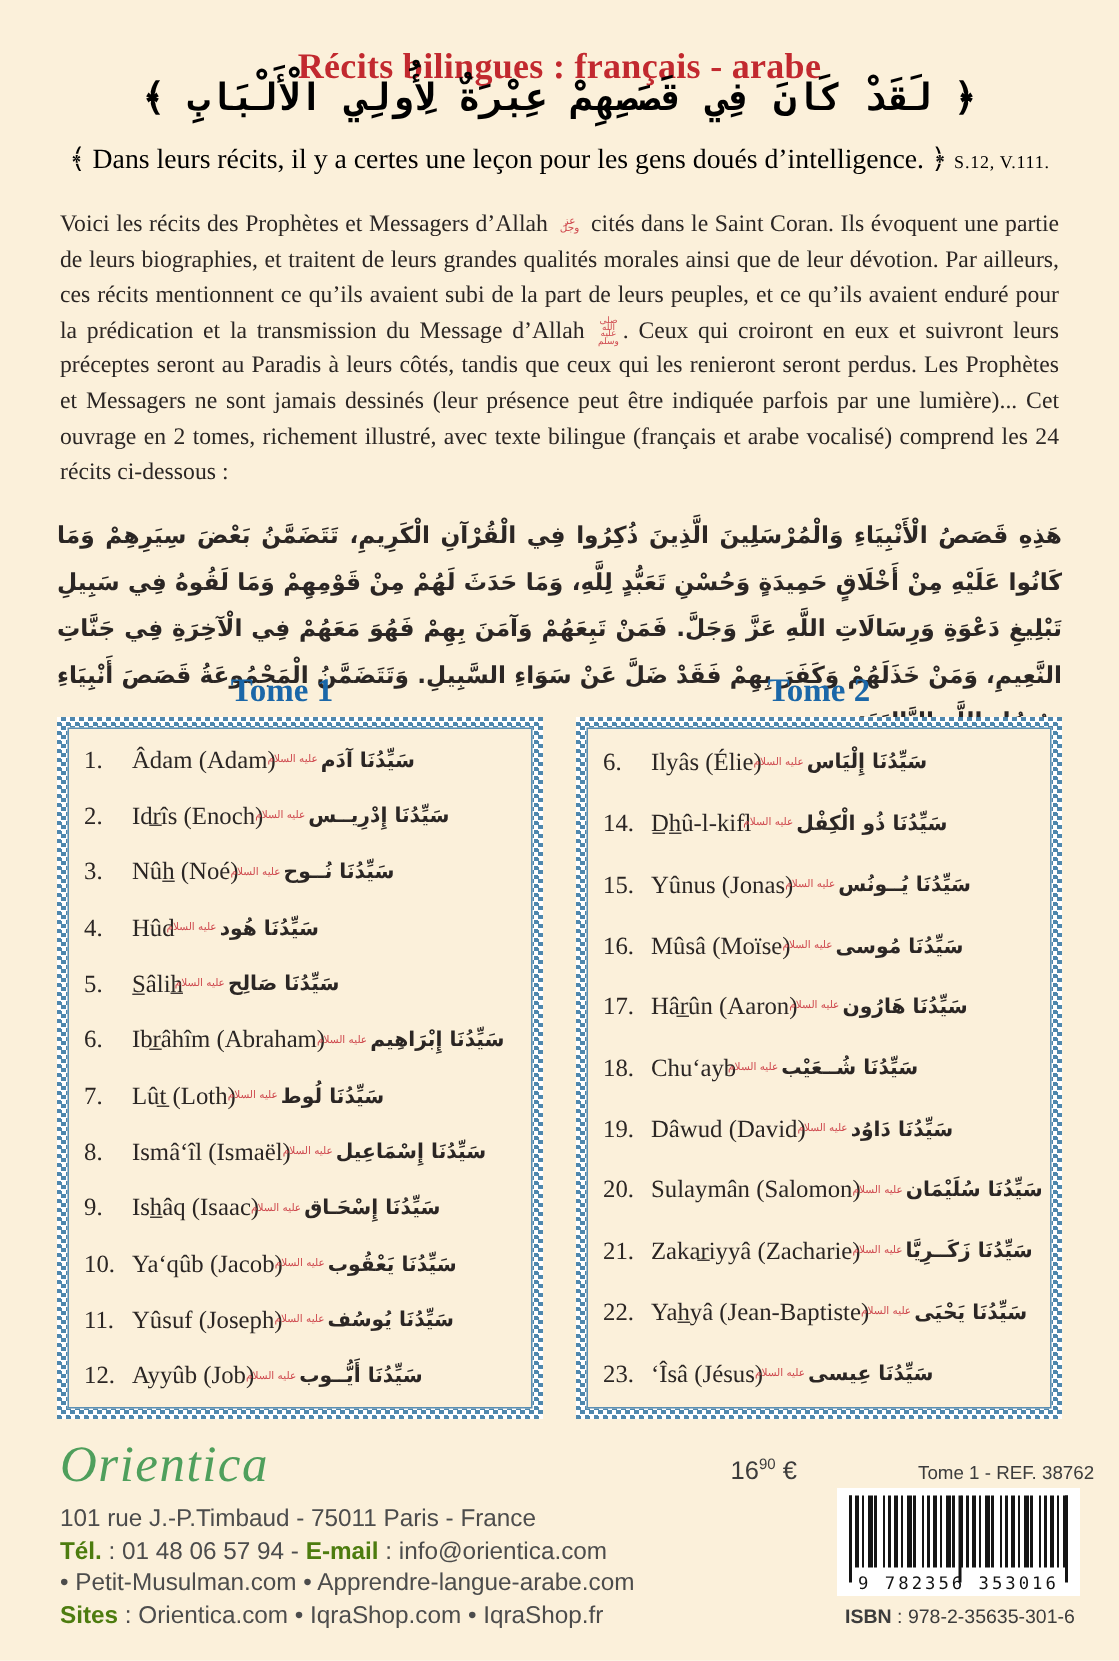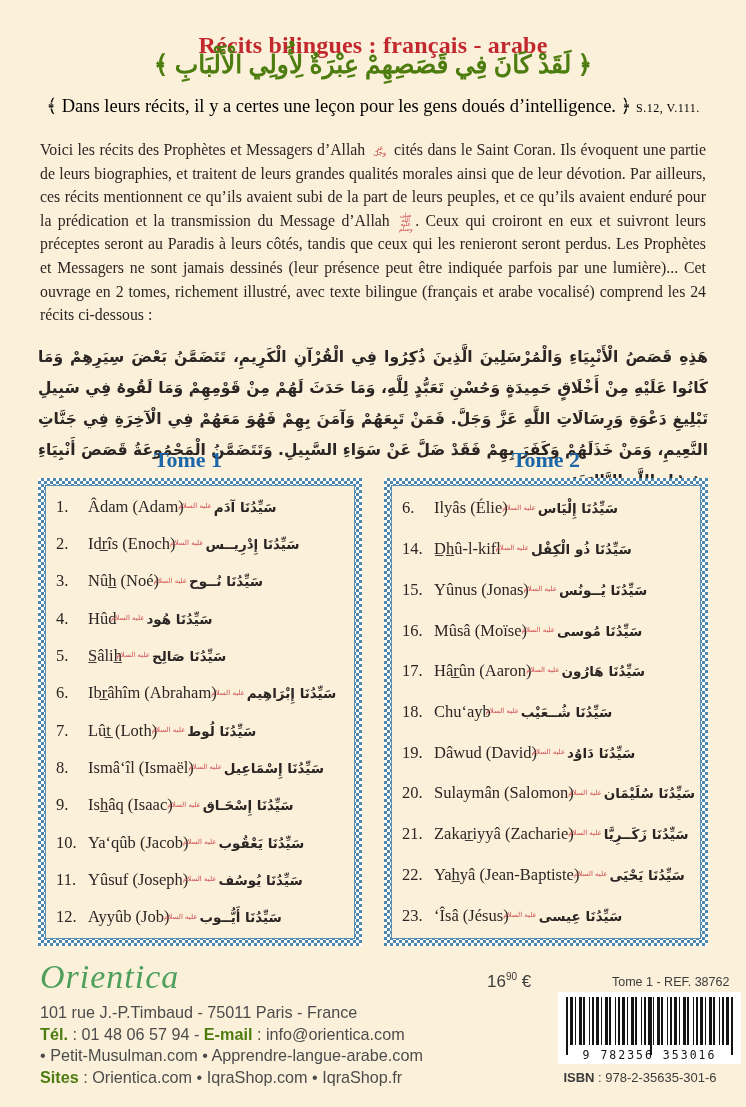--- a/index.html
+++ b/index.html
@@ -15,22 +15,22 @@
   .title{
     position:absolute;top:18px;left:0;width:100%;
     text-align:center;
     font-size:24px;font-weight:bold;color:#c2292f;
     letter-spacing:.2px;
     margin-top:14px;
   }
   .verse-ar{
     position:absolute;top:50px;left:0;width:100%;
     text-align:center;direction:rtl;
-    font-family:Liberation Serif, serif;
-    font-size:25px;font-weight:bold;color:#4d7c0f;
+    font-family:Liberation Mono, monospace;
+    font-size:25px;font-weight:bold;color:#000000;
   }
   .quote-fr{
     position:absolute;top:95px;left:0;width:100%;
     text-align:center;
     font-size:18.5px;color:#000000;
   }
   .quote-fr .ref{font-size:12px;letter-spacing:.5px;}
   
   .intro{
     position:absolute;top:138px;left:40px;width:666px;
@@ -99,21 +99,21 @@
     font-family:"Liberation Sans", sans-serif;
     font-size:17px;color:#3c3c3c;
   }
   .price sup{font-size:10px;}
   .ref-line{
     position:absolute;left:612px;top:975px;
     font-family:"Liberation Sans", sans-serif;
     font-size:12.5px;color:#3c3c3c;white-space:nowrap;
   }
   .barcode-box{
-    position:absolute;left:558px;top:992px;width:183px;height:72px;
+    position:absolute;left:558px;top:992px;width:162px;height:72px;
     background:#ffffff;
   }
   .bars{
     position:absolute;left:8px;right:8px;top:5px;height:48px;
     background-image:repeating-linear-gradient(90deg,
       #141414 0 2px,#fff 2px 4px,#141414 4px 7px,#fff 7px 9px,
       #141414 9px 10px,#fff 10px 13px,#141414 13px 16px,#fff 16px 17px,
       #141414 17px 19px,#fff 19px 23px,#141414 23px 24px,#fff 24px 26px);
   }
   .bars::before,.bars::after{

